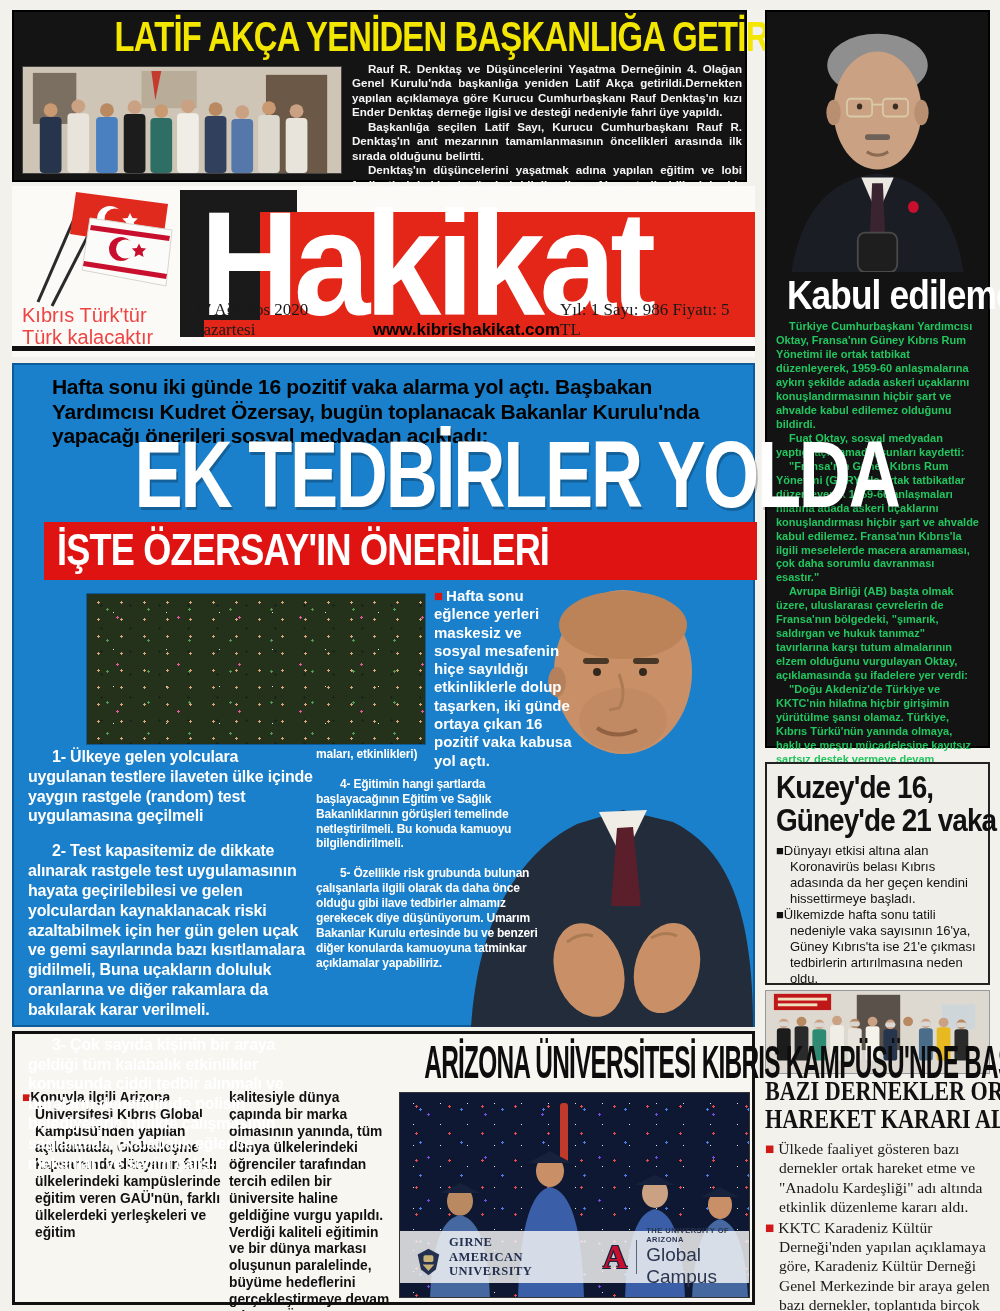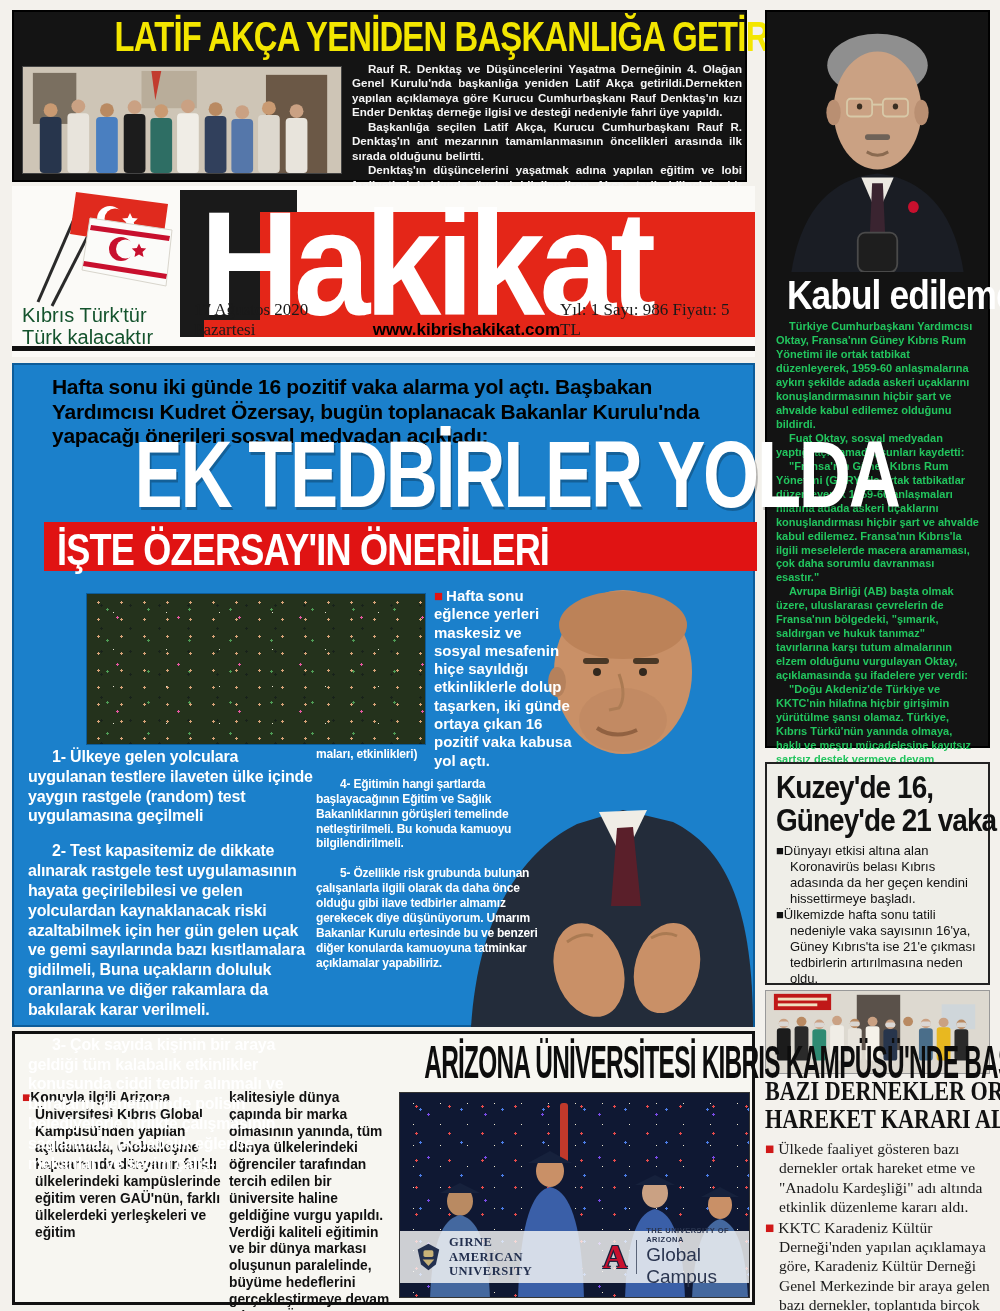--- a/index.html
+++ b/index.html
@@ -12,21 +12,21 @@
   #top-story { left:12px; top:10px; width:735px; height:172px; background:#141414; border:2px solid #000; }
   #top-story-headline { width:100%; text-align:center; margin-top:1px; color:#f3e600; font-weight:bold; font-size:42px; white-space:nowrap; }
   #top-story-headline span { display:inline-block; transform:scaleX(.78); transform-origin:center; letter-spacing:-1px; }
   #top-story-photo { left:8px; top:54px; width:320px; height:108px; border:1px solid #444; }
   #top-story-body { left:338px; top:50px; width:390px; height:118px; color:#f5f5f5; font-weight:bold; font-size:11.6px; line-height:1.25; text-align:justify; }
   #top-story-body p { text-indent:16px; }
 
   
   #masthead { left:12px; top:186px; width:743px; height:171px; background:#fbfaf7; }
   #flags { left:6px; top:4px; }
-  #slogan { left:10px; top:118px; color:#14532d; font-size:20px; line-height:1.1; }
+  #slogan { left:10px; top:118px; color:#ef4444; font-size:20px; line-height:1.1; }
   #logo-black-bar { left:168px; top:4px; width:80px; height:147px; background:#1a1a1a; }
   #logo-black-cross { left:168px; top:4px; width:117px; height:27px; background:#1a1a1a; }
   #logo-red-box { left:248px; top:26px; width:495px; height:108px; background:#e42618; }
   #logo-red-strip { left:192px; top:134px; width:551px; height:17px; background:#e42618; }
   #logo-text { left:188px; top:8px; width:552px; height:146px; color:#fff; font-weight:bold; font-size:148px; line-height:140px; letter-spacing:-6px; white-space:nowrap; }
   #logo-text span { display:inline-block; transform:scaleX(.93); transform-origin:0 50%; }
   #dateline { left:180px; top:134px; width:563px; height:20px; display:flex; align-items:flex-end; justify-content:space-between; padding:0 2px; }
   .date-serif { font-family:"Liberation Serif", serif; font-size:17px; color:#1a1a1a; }
   #website { font-weight:bold; font-size:17px; color:#000; }
   #masthead-rule { left:0; top:160px; width:743px; height:5px; background:#111; }
@@ -37,21 +37,21 @@
   #kabul-headline { left:0; top:260px; width:100%; text-align:center; color:#fff; font-weight:bold; font-size:41px; white-space:nowrap; }
   #kabul-headline span { display:inline-block; transform:scaleX(.86); transform-origin:center; letter-spacing:-1px; }
   #kabul-body { left:9px; top:308px; width:204px; color:#22c55e; font-weight:bold; font-size:11px; line-height:1.27; }
   #kabul-body p { text-indent:13px; }
 
   
   #main-story { left:12px; top:363px; width:743px; height:664px; background:#1b80cb; border:2px solid #0d5c99; }
   #main-lede { left:38px; top:10px; width:702px; color:#000000; font-weight:bold; font-size:21px; line-height:1.17; letter-spacing:-.3px; }
   #main-headline { left:0; top:55px; width:100%; text-align:center; color:#fff; font-weight:bold; font-size:95px; white-space:nowrap; text-shadow:2px 3px 0 rgba(0,0,0,.25); }
   #main-headline span { display:inline-block; transform:scaleX(.76); transform-origin:center; letter-spacing:-3px; }
-  #main-banner { left:30px; top:157px; width:713px; height:49px; background:#e01313; }
+  #main-banner { left:30px; top:157px; width:713px; height:58px; background:#e01313; }
   #main-banner span { display:inline-block; color:#fff; font-weight:bold; font-size:44px; line-height:56px; padding-left:16px; transform:scaleX(.82); transform-origin:0 50%; letter-spacing:-1px; white-space:nowrap; }
   #crowd-photo { left:72px; top:228px; width:340px; height:152px; background-color:#24321c;
      background-image:
        radial-gradient(circle 2.2px, #d9a478 60%, transparent 62%),
        radial-gradient(circle 2px, #18221a 60%, transparent 62%),
        radial-gradient(circle 1.8px, #e557a0 60%, transparent 62%),
        radial-gradient(circle 2px, #4e9c55 60%, transparent 62%),
        radial-gradient(circle 1.6px, #e8e3d0 60%, transparent 62%);
      background-size:23px 17px, 29px 23px, 61px 47px, 41px 31px, 53px 37px; border:1px solid #0d5c99; }
   #highlight { left:420px; top:222px; width:138px; color:#fff; font-weight:bold; font-size:15px; line-height:1.22; z-index:3; }
@@ -88,21 +88,21 @@
   #arizona .bullet { padding-left:13px; text-indent:-13px; }
   #grad-photo { left:384px; top:58px; width:351px; height:206px; background-color:#0f1833;
      background-image:
        radial-gradient(circle 2.2px, #e84b4b 60%, transparent 62%),
        radial-gradient(circle 2px, #4b7de8 60%, transparent 62%),
        radial-gradient(circle 1.6px, #f0ead0 60%, transparent 62%),
        radial-gradient(circle 2px, #7a4be8 60%, transparent 62%);
      background-size:33px 27px, 41px 33px, 27px 21px, 57px 43px; border:1px solid #333; overflow:hidden; }
   #grad-people { position:absolute; left:0; top:0; }
   #logo-strip { position:absolute; left:0; bottom:14px; width:100%; height:52px; background:rgba(248,248,246,.82); display:flex; align-items:center; }
-  #gau-logo-block { display:flex; align-items:center; margin-left:16px; }
+  #gau-logo-block { display:flex; align-items:flex-end; margin-left:16px; }
   #gau-name { margin-left:8px; font-family:"Liberation Serif", serif; font-weight:bold; font-size:12.5px; line-height:1.15; color:#23304f; letter-spacing:.5px; }
   #ua-logo-block { display:flex; align-items:center; margin-left:54px; }
   #ua-a { font-family:"Liberation Serif", serif; font-weight:bold; font-size:34px; color:#c8102e; text-shadow:-1px -1px 0 #16213c, 1px -1px 0 #16213c, -1px 1px 0 #16213c, 1px 1px 0 #16213c; }
   #ua-divider { width:1px; height:34px; background:#5a6478; margin:0 9px; }
   #ua-small { font-size:7.5px; letter-spacing:.5px; color:#2a3550; font-weight:bold; }
   #ua-large { font-size:19px; color:#2a3550; }
 
   p { margin:0; }
 </style>
 </head>
@@ -136,21 +136,21 @@
         <circle cx="222" cy="46" r="7" fill="#caa183"></circle>
           <rect x="211" y="53" width="22" height="55" rx="4" fill="#5577aa"></rect>
         <circle cx="249" cy="42" r="7" fill="#c99a72"></circle>
           <rect x="238" y="49" width="22" height="59" rx="4" fill="#ddd8ce"></rect>
         <circle cx="277" cy="45" r="7" fill="#caa183"></circle>
           <rect x="266" y="52" width="22" height="56" rx="4" fill="#e8e4dc"></rect>
       </g>
     </svg>
     <div class="abs" id="top-story-body">
       <p>Rauf R. Denktaş ve Düşüncelerini Yaşatma Derneğinin 4. Olağan Genel Kurulu'nda başkanlığa yeniden Latif Akça getirildi.Dernekten yapılan açıklamaya göre Kurucu Cumhurbaşkanı Rauf Denktaş'ın kızı Ender Denktaş derneğe ilgisi ve desteği nedeniyle fahri üye yapıldı.</p>
-      <p>Başkanlığa seçilen Latif Akça, Kurucu Cumhurbaşkanı Rauf R. Denktaş'ın anıt mezarının tamamlanmasının öncelikleri arasında ilk sırada olduğunu belirtti.</p>
+      <p>Başkanlığa seçilen Latif Sayı, Kurucu Cumhurbaşkanı Rauf R. Denktaş'ın anıt mezarının tamamlanmasının öncelikleri arasında ilk sırada olduğunu belirtti.</p>
       <p>Denktaş'ın düşüncelerini yaşatmak adına yapılan eğitim ve lobi faaliyetleri hakkında üyeleri bilgilendiren Akça; tarih bilincinin bir milletin devamlılığının tek garantisi olduğunu , zihin olarak işgal edilmiş, milli benliğini kaybetmiş milletlerin asimile olmaya, yok olmaya mahkum olduğunu kaydetti.</p>
     </div>
   </div>
 
   <div class="abs" id="masthead">
     <svg class="abs" id="flags" width="158" height="118" viewBox="0 0 158 118">
       <line x1="20" y1="112" x2="66" y2="6" stroke="#2a2a2a" stroke-width="3"></line>
       <line x1="34" y1="116" x2="80" y2="26" stroke="#2a2a2a" stroke-width="3"></line>
       <polygon points="58,2 150,14 144,58 52,44" fill="#e02a1e"></polygon>
       <circle cx="92" cy="29" r="13" fill="#fff"></circle>

